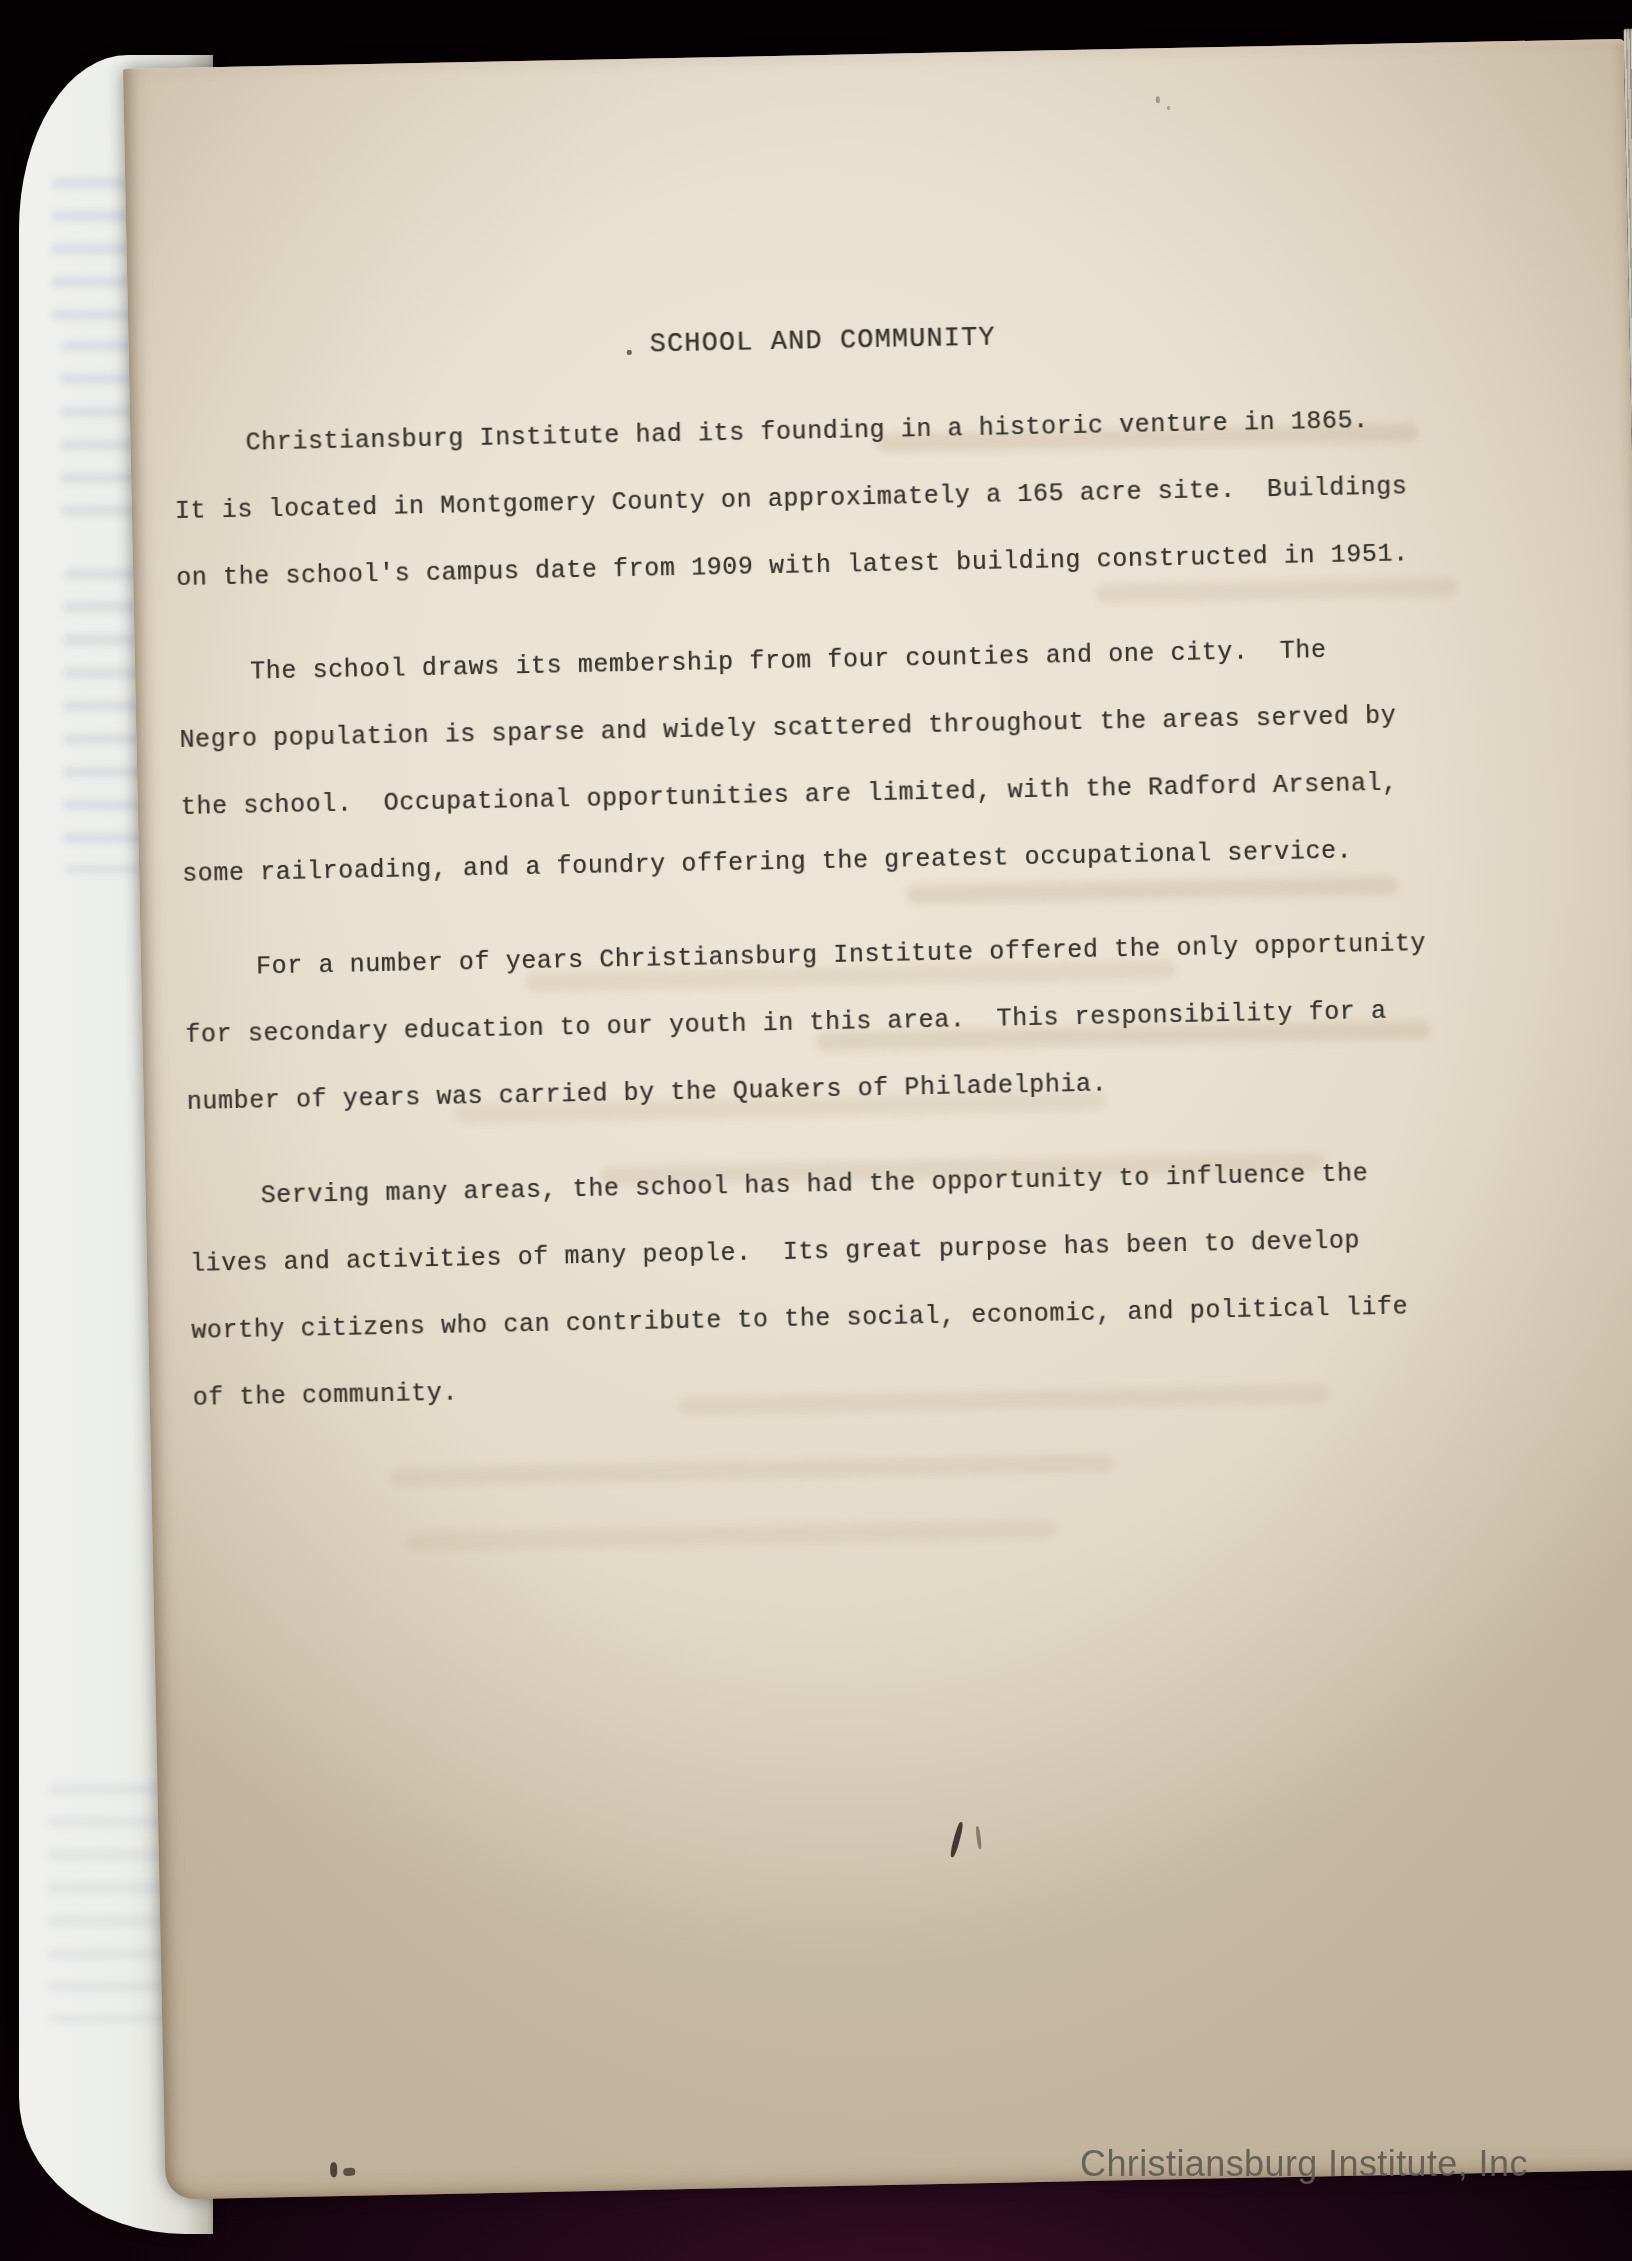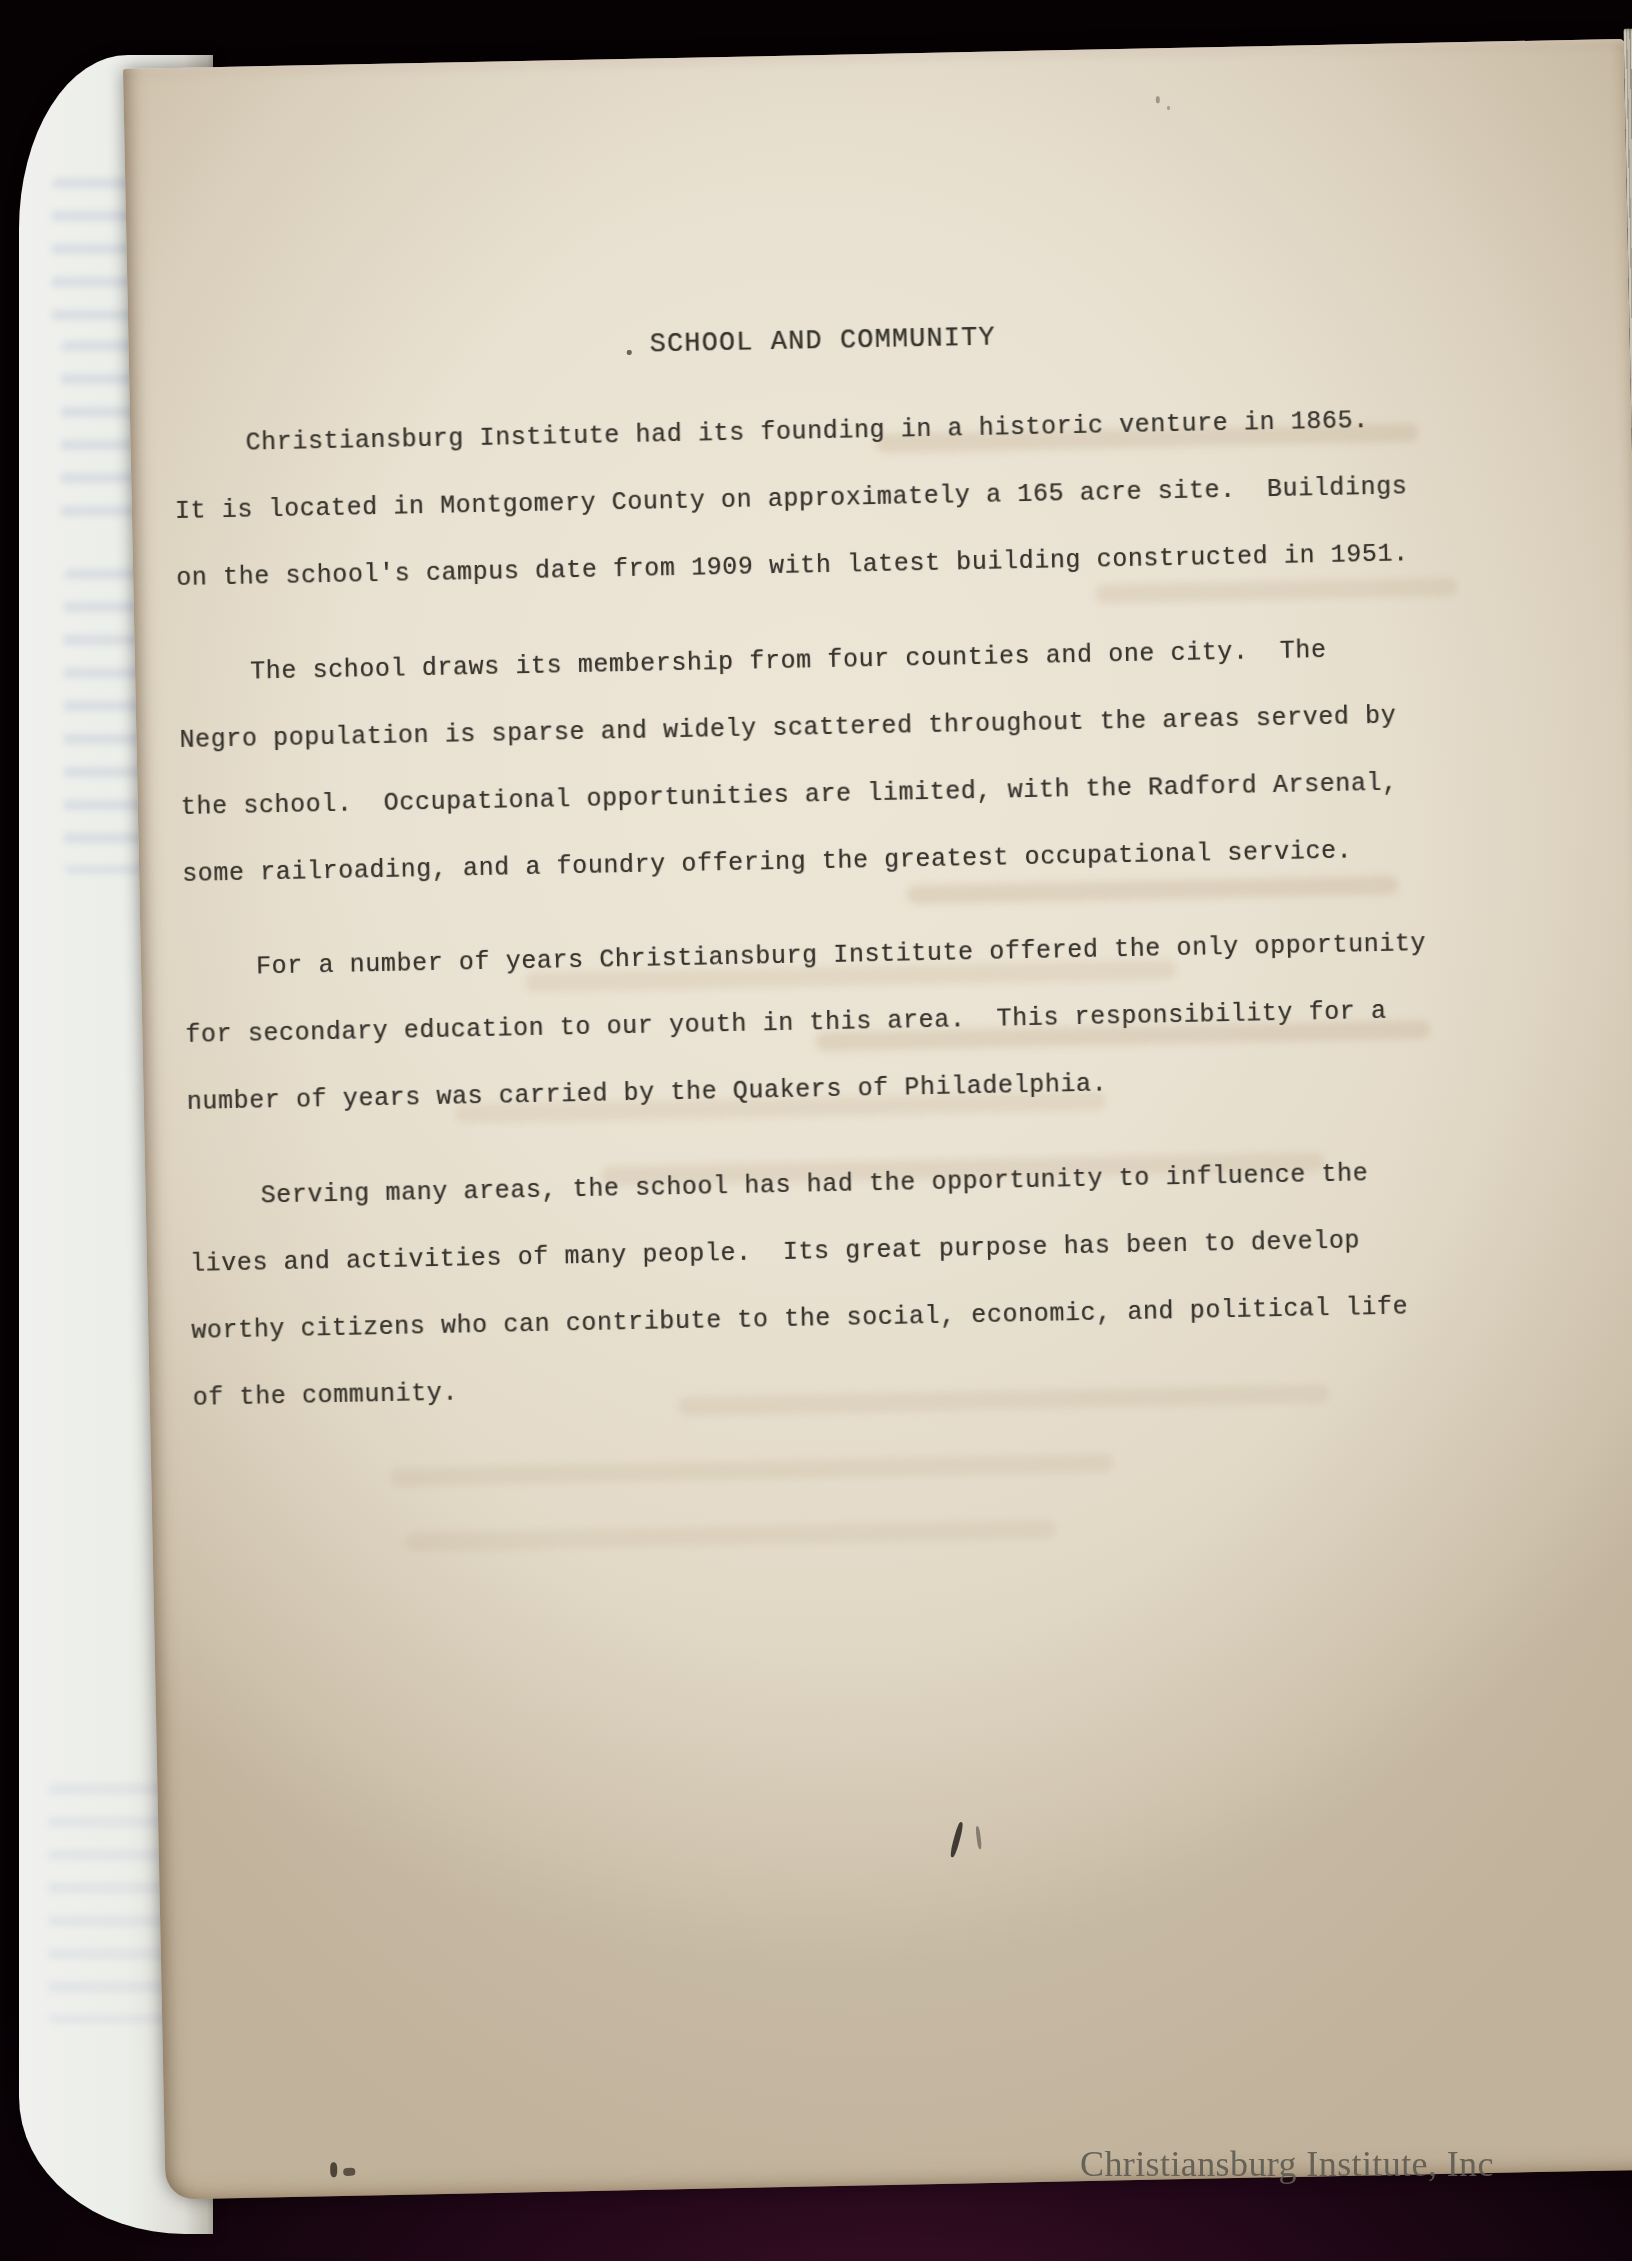--- a/index.html
+++ b/index.html
@@ -77,21 +77,21 @@
   .line{
     line-height:67px;white-space:pre;
     text-shadow:0.4px 0.4px 0.7px rgba(50,45,40,.5);
   }
   .indent{text-indent:72px;}
   
   .speck{position:absolute;background:#23201c;border-radius:40%;}
   
   .watermark{
     position:absolute;left:1080px;top:2143px;
-    font-family:Liberation Serif, serif;font-size:36px;
+    font-family:Liberation Sans, sans-serif;font-size:36px;
     color:rgba(96,91,82,.92);letter-spacing:0.4px;white-space:pre;
   }
 </style>
 </head>
 <body>
 
 <div class="scene">
 
   <div class="under-page">
     <div class="ghost-blue" style="left:33px;top:123px;width:109px;height:156px;"></div>

